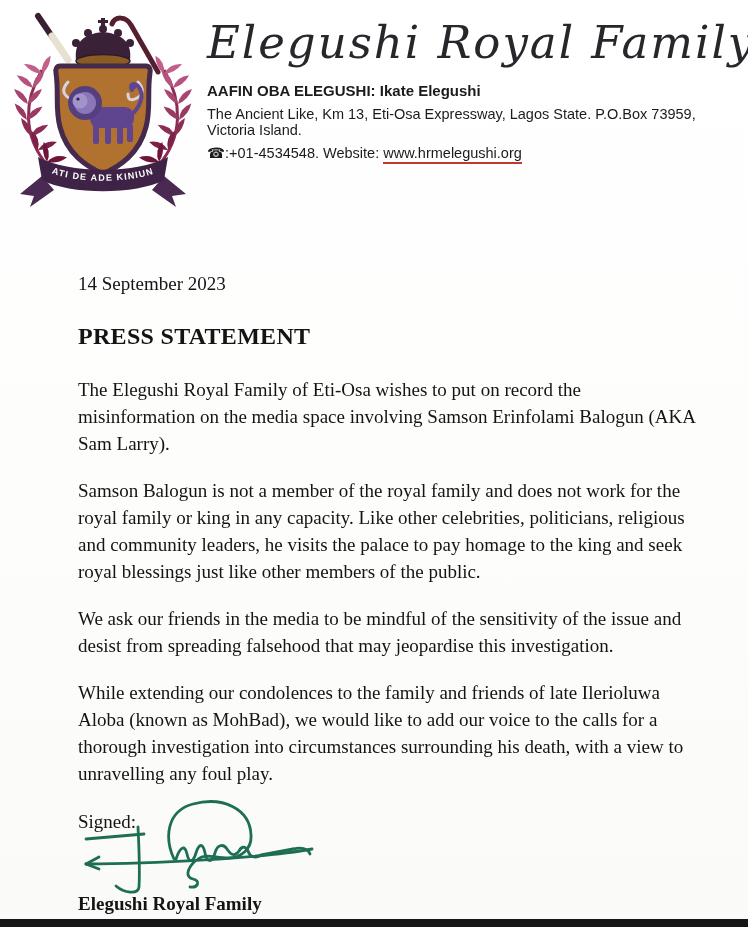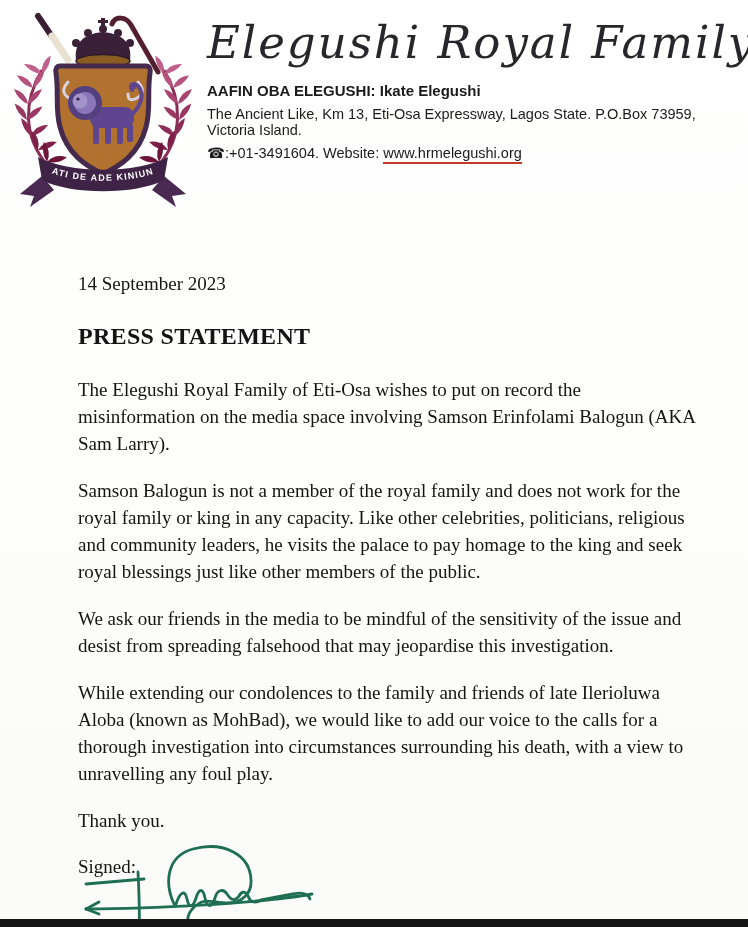--- a/index.html
+++ b/index.html
@@ -160,34 +160,33 @@
         <textPath href="#mottoPath" startOffset="50%" text-anchor="middle">ATI DE ADE KINIUN</textPath>
       </text>
     </g>
   </svg>
 
   <div class="head-text">
     <div class="org-script">Elegushi Royal Family</div>
     <div class="head-sub head-line1">AAFIN OBA ELEGUSHI: Ikate Elegushi</div>
     <div class="head-sub head-line2">The Ancient Like, Km 13, Eti-Osa Expressway, Lagos State. P.O.Box 73959, Victoria Island.</div>
     <div class="head-sub head-line3">
-      <span>☎:+01-3491604. Website: </span><span class="url">www.hrmelegushi.org</span>
+      <span>☎:+01-4534548. Website: </span><span class="url">www.hrmelegushi.org</span>
     </div>
   </div>
 
   <div class="letter-body">
     <p class="date-line">14 September 2023</p>
     <p class="press-heading">PRESS STATEMENT</p>
 
     <p class="para">The Elegushi Royal Family of Eti-Osa wishes to put on record the misinformation on the media space involving Samson Erinfolami Balogun (AKA Sam Larry).</p>
     <p class="para">Samson Balogun is not a member of the royal family and does not work for the royal family or king in any capacity.  Like other celebrities, politicians, religious and community leaders, he visits the palace to pay homage to the king and seek royal blessings just like other members of the public.</p>
     <p class="para">We ask our friends in the media to be mindful of the sensitivity of the issue and desist from spreading falsehood that may jeopardise this investigation.</p>
     <p class="para">While extending our condolences to the family and friends of late Ilerioluwa Aloba (known as MohBad), we would like to add our voice to the calls for a thorough investigation into circumstances surrounding his death, with a view to unravelling any foul play.</p>
 
-    <p class="closing">Thank you.</p>
 
     <div class="sign-block">
       <span class="signed-label">Signed:</span>
 
       <svg class="signature-svg" width="270" height="100" viewBox="0 0 270 100" aria-hidden="true">
         <g fill="none" stroke="#1e6e54" stroke-width="2.8" stroke-linecap="round" stroke-linejoin="round">
 
           <path d="M 22,42 L 80,37"></path>
           <path d="M 74,30 C 75,50 76,72 75,90 C 74,98 60,96 52,89"></path>
 

